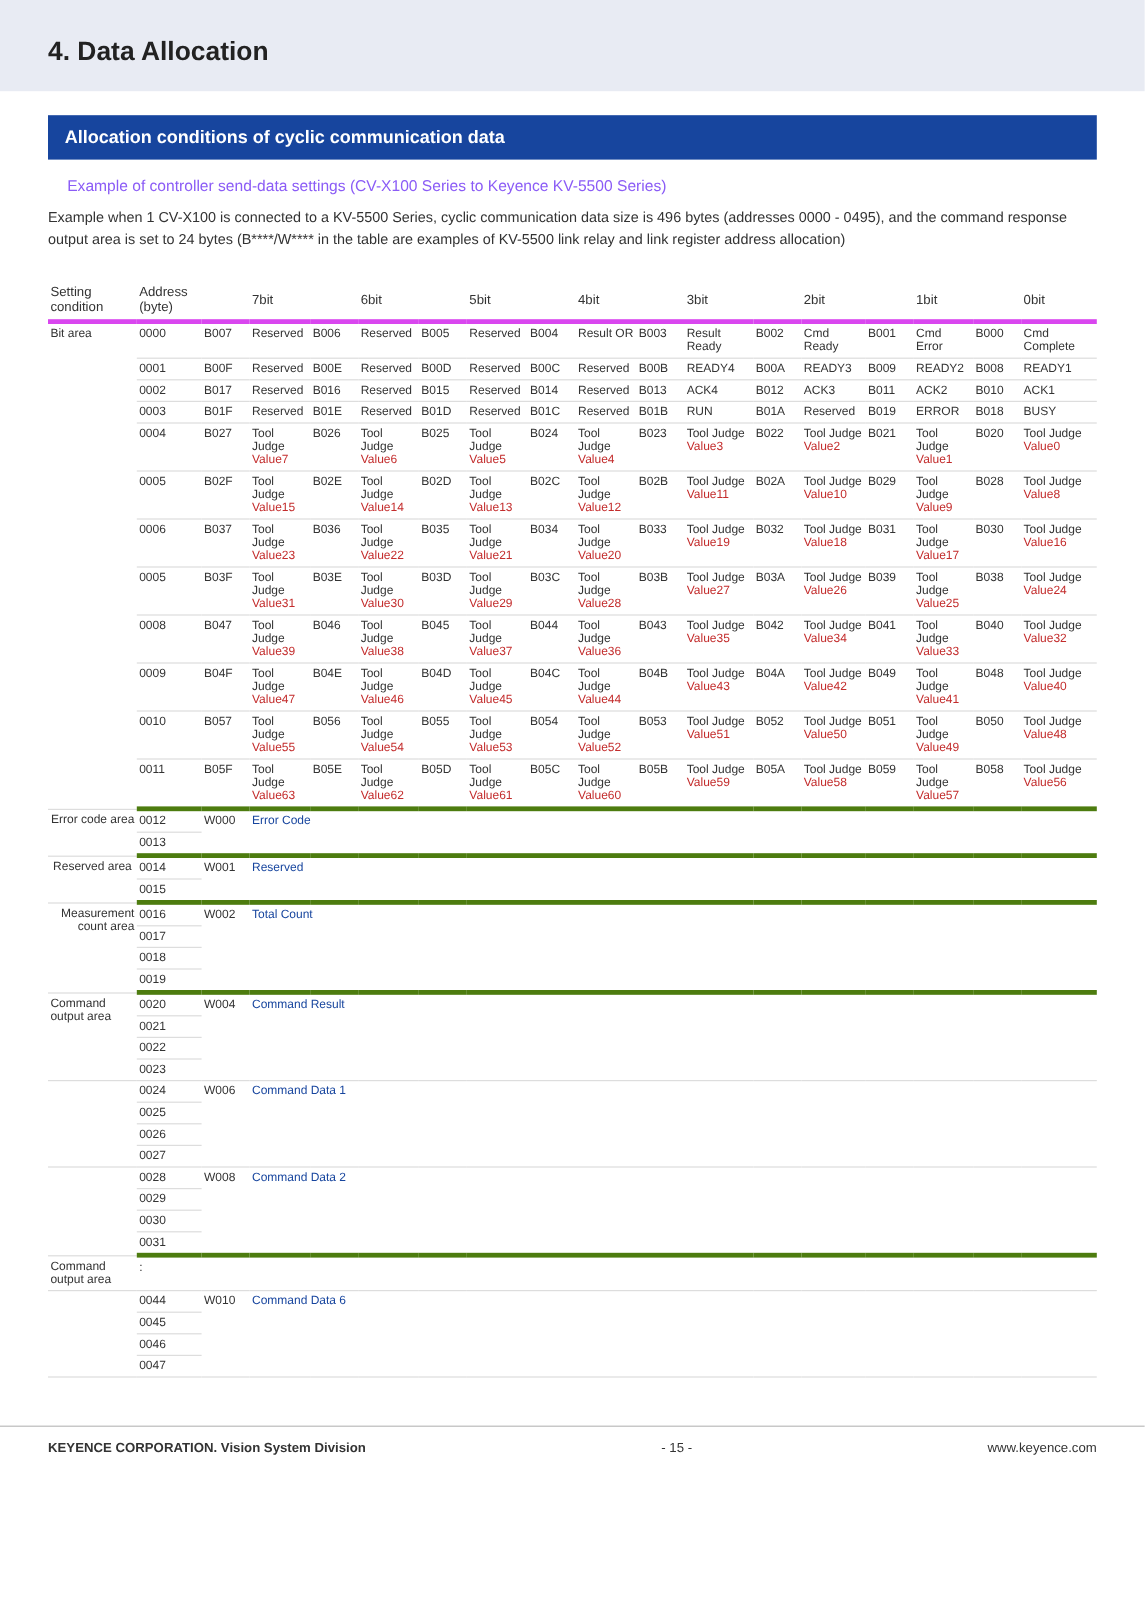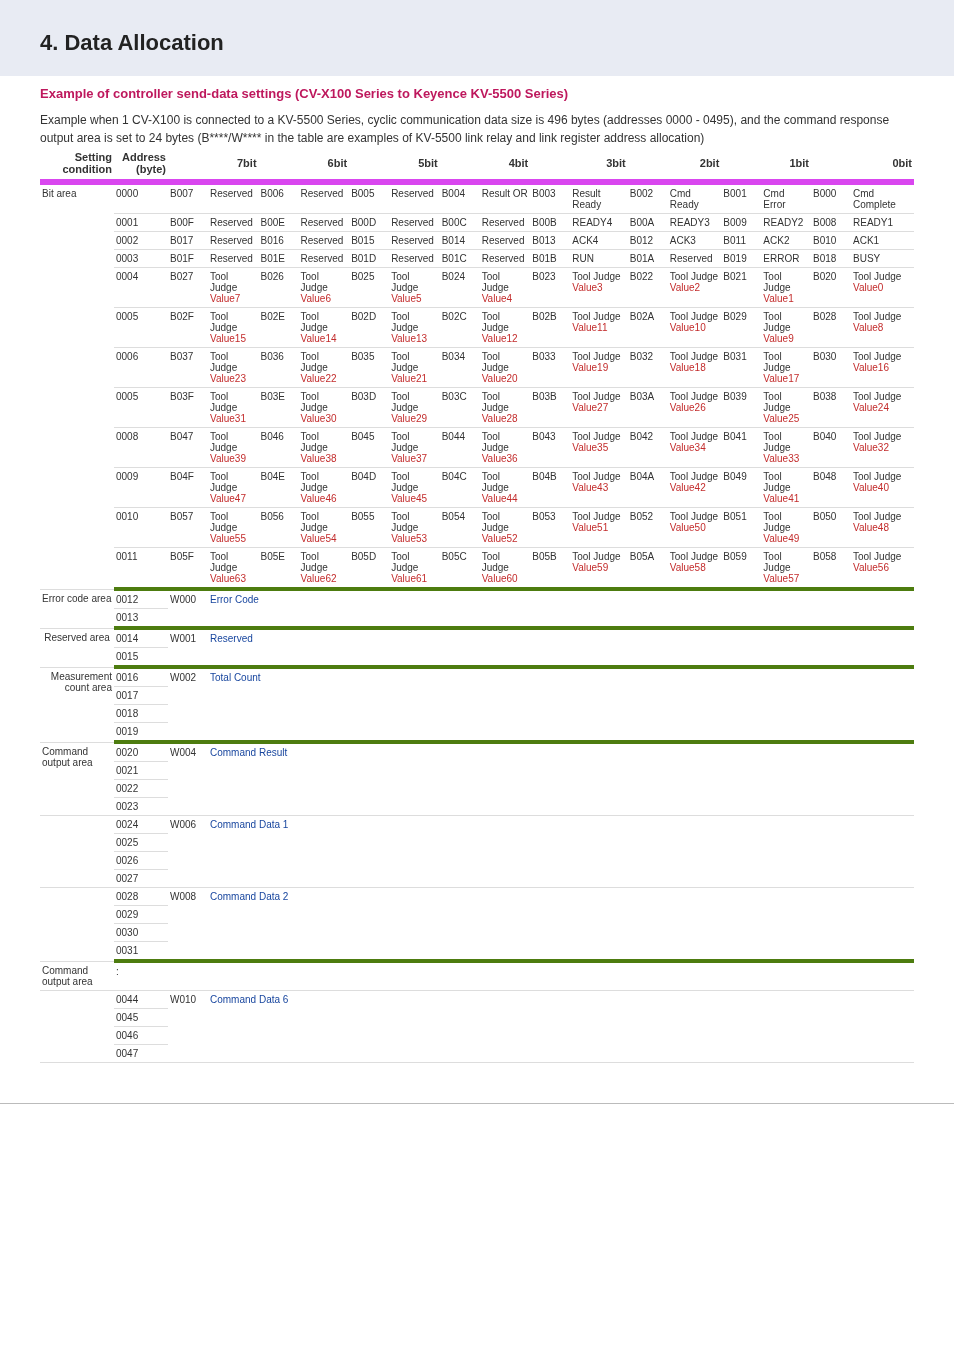--- a/index.html
+++ b/index.html
@@ -1,24 +1,24 @@
 <!DOCTYPE html>
 <html><head>
 <meta charset="utf-8">
 <style>
 body{margin:0;font-family:Arial,Helvetica,sans-serif;font-size:11px;color:#333;background:#fff}
 .page{width:954px;margin:0 auto;background:#fff}
 .banner{background:#e8ebf3;padding:30px 40px 20px}
 .banner h1{font-size:22px;font-weight:bold;margin:0;color:#222}
 .content{padding:0 40px 40px}
 .section-bar{background:#17459e;color:#fff;font-size:15px;font-weight:bold;padding:10px 14px;margin:20px 0 14px}
-.example-title{color:#be185d;font-weight:bold;font-size:13px;margin:10px 0}
-.intro{font-size:12px;color:#333;line-height:1.5;margin-bottom:0}
+.example-title{color:#8b5cf6;font-weight:normal;font-size:13px;margin:10px 16px}
+.intro{font-size:12px;color:#333;line-height:1.5;margin-bottom:26px}
 table.bits{border-collapse:collapse;width:100%}
-table.bits th{text-align:right;font-weight:bold;font-size:11px;padding:4px 2px;border-bottom:6px solid #d946ef}
+table.bits th{text-align:left;font-weight:normal;font-size:11px;padding:4px 2px;border-bottom:4px solid #d946ef}
 table.bits td{vertical-align:top;font-size:10px;padding:3px 2px;border-bottom:1px solid #ddd}
 td.sc{font-size:10px;color:#333}
 td.code{color:#333}
 .tlabel{display:block;color:#333}
 .tv{display:block;color:#c32c2c}
 .group-head td{border-top:4px solid #4d7c0f}
 .wcode{color:#333}
 .clabel{color:#17459e}
 .footer{display:flex;justify-content:space-between;align-items:center;padding:12px 40px;font-size:11px}
 .footer .l{font-weight:bold}
@@ -30,20 +30,21 @@
 </style>
 </head>
 <body>
 <div class="page">
 
 <div class="banner">
   <h1>4. Data Allocation</h1>
 </div>
 
 <div class="content">
+  <div class="section-bar">Allocation conditions of cyclic communication data</div>
   <div class="example-title">Example of controller send-data settings (CV-X100 Series to Keyence   KV-5500 Series)</div>
   <div class="intro">Example when 1 CV-X100 is connected to a KV-5500 Series, cyclic communication data size is 496 bytes (addresses 0000 - 0495), and the command response output area is set to 24 bytes (B****/W**** in the table are examples of KV-5500 link relay and link register address allocation)</div>
 
   <table class="bits">
     <thead>
       <tr>
         <th class="setting-col">Setting condition</th>
         <th class="addr-col">Address (byte)</th>
         <th class="code-col"></th>
         <th>7bit</th>
@@ -545,21 +546,21 @@
             </td>
             <td class="code">B058</td>
             <td>
               <span class="tlabel">Tool Judge</span>
               <span class="tv">Value56</span>
             </td>
           </tr>
         </tbody>
     <tbody id="group-body">
           <tr class="group-head">
-            <td class="sc" rowspan="2" style="border-top: 1px solid rgb(153, 153, 153);">Error code area</td>
+            <td class="sc" rowspan="2" style="border-top: 1px solid rgb(153, 153, 153); text-align: right;">Error code area</td>
             <td>0012</td>
             <td class="wcode" rowspan="2">W000</td>
             <td colspan="15" rowspan="2" class="clabel">Error Code</td>
           </tr>
           <tr>
             <td>0013</td>
           </tr>
           <tr class="group-head">
             <td class="sc" rowspan="2" style="border-top: 1px solid rgb(153, 153, 153); text-align: center;">Reserved area</td>
             <td>0014</td>
@@ -648,13 +649,18 @@
             <td>0046</td>
           </tr>
           <tr>
             <td>0047</td>
           </tr>
         </tbody>
   </table>
 </div>
 
 <hr class="sep">
+<div class="footer">
+  <span class="l">KEYENCE CORPORATION. Vision System Division</span>
+  <span>- 15 -</span>
+  <span class="r">www.keyence.com</span>
+</div>
 </div>
 
 </body></html>

